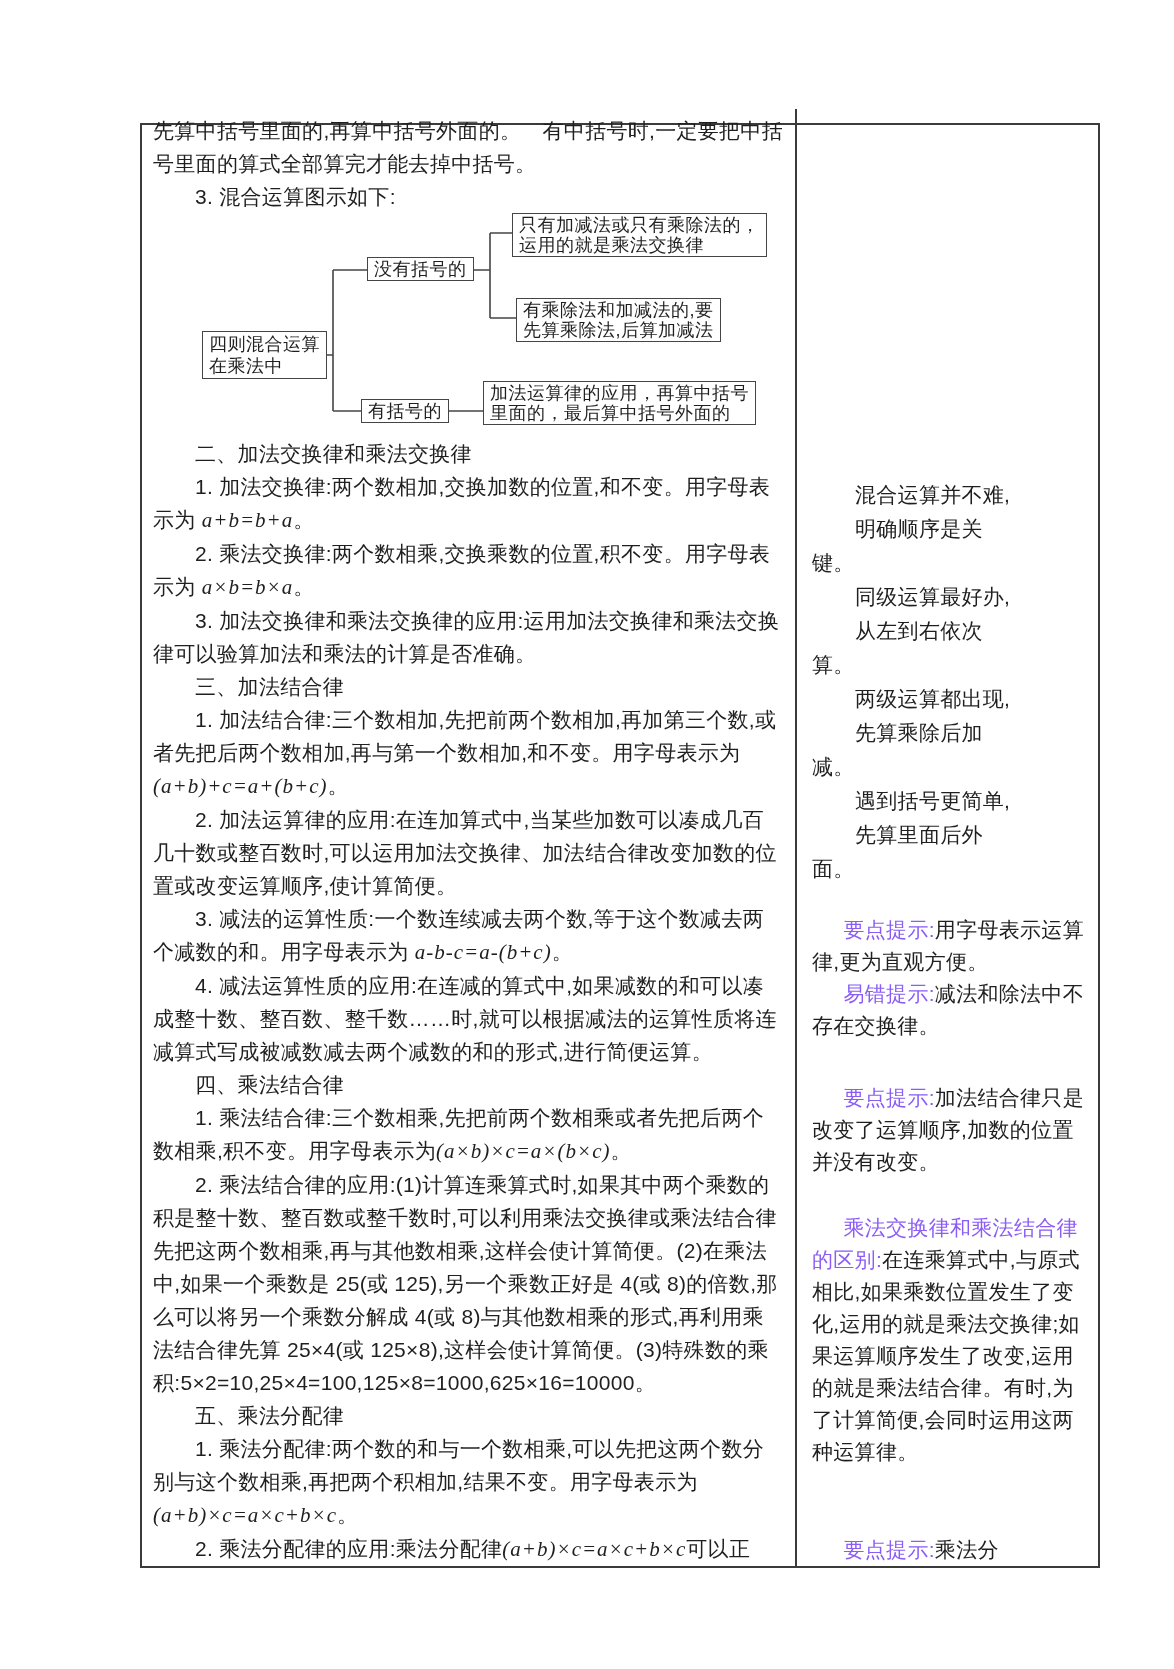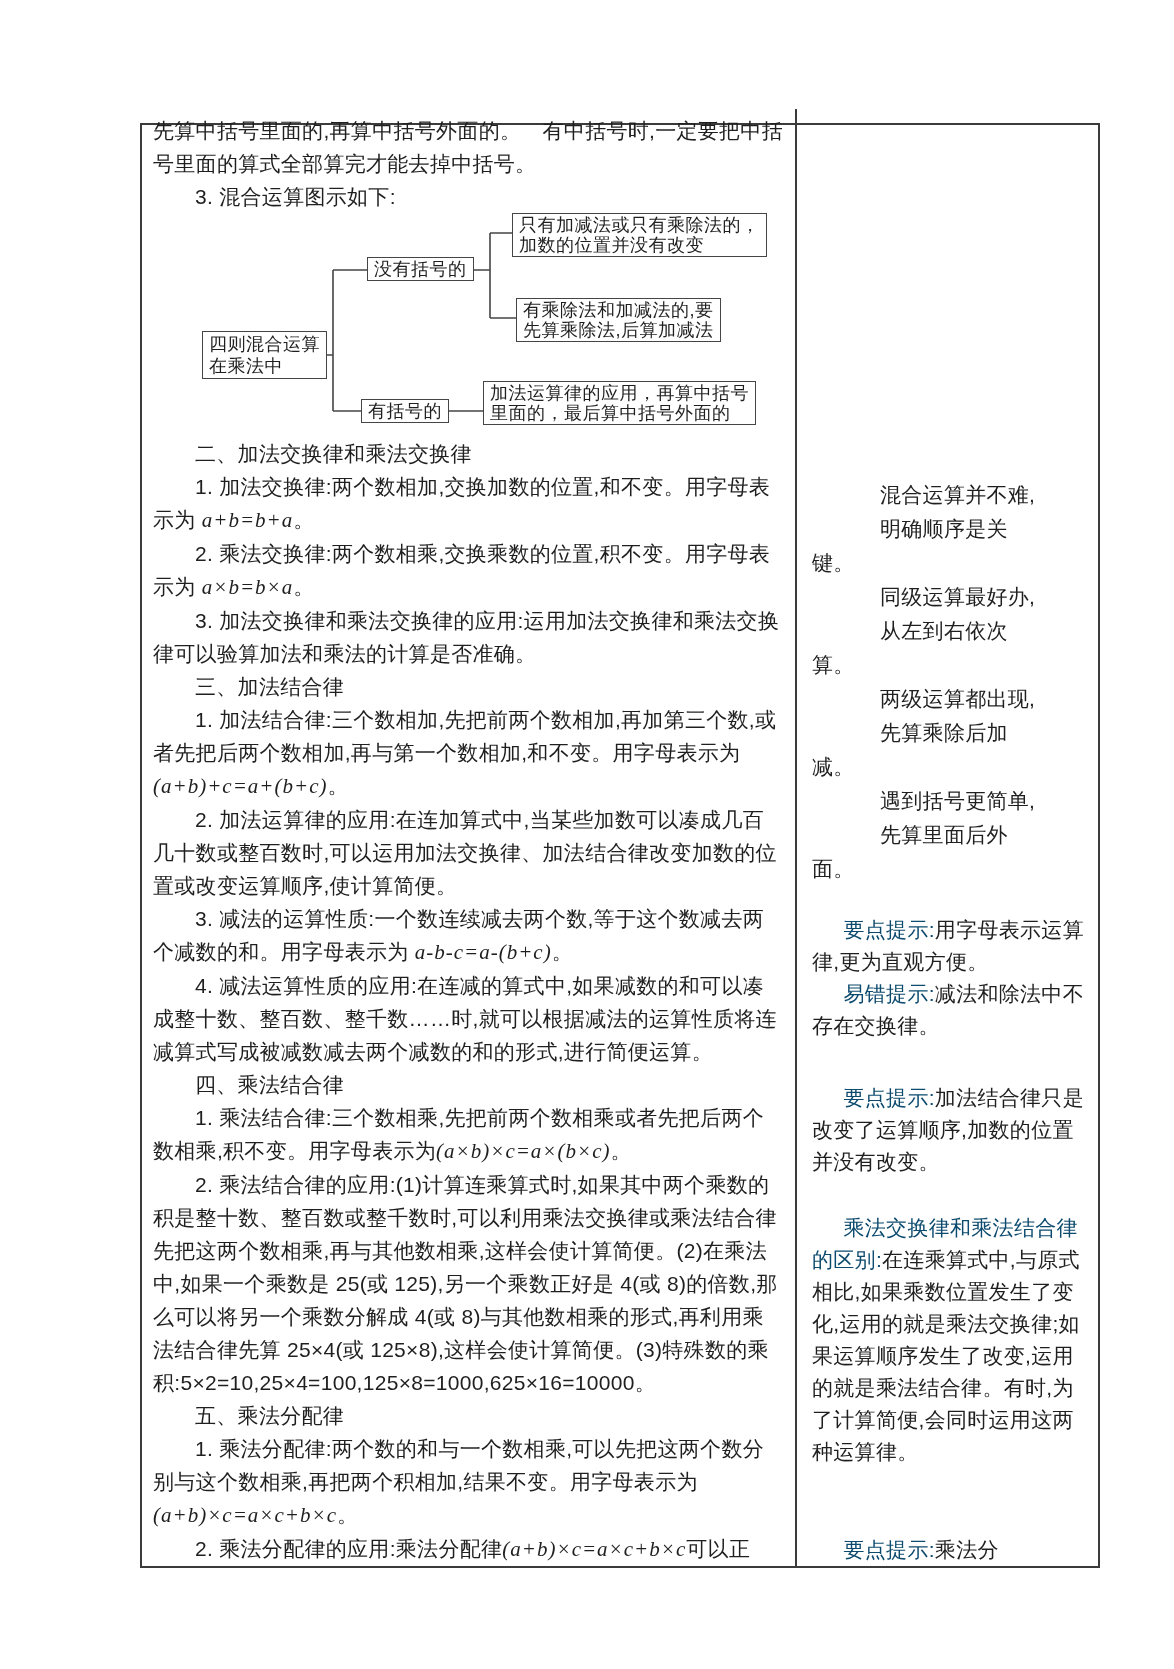--- a/index.html
+++ b/index.html
@@ -33,26 +33,26 @@
   .dg-svg { position:absolute; left:0; top:0; pointer-events:none; }
   .dg-box {
     position:absolute; box-sizing:border-box; border:1.5px solid #454545;
     background:#fff; padding:1px 6px; font-size:18px; line-height:20px;
     letter-spacing:0.5px; white-space:nowrap;
   }
   .dg-box .dgline { white-space:nowrap; }
   .dg-root { line-height:22px; }
   
   .poem-line { font-size:21px; line-height:34px; letter-spacing:0.3px; }
-  .poem-ind { margin-left:68px; }
+  .poem-ind { margin-left:43px; }
   .note {
     margin:0; font-size:21px; line-height:32px; letter-spacing:0.3px;
     text-indent:1.5em; word-break:normal;
   }
-  .note-label { color:#0c4a6e; }
+  .note-label { color:#8b5cf6; }
 </style>
 </head>
 <body>
 
 <div class="page">
   <div class="panel">
 
     <div class="col-main">
       <div>
           <p class="para">先算中括号里面的,再算中括号外面的。　有中括号时,一定要把中括号里面的算式全部算完才能去掉中括号。</p>
@@ -74,21 +74,21 @@
         <div class="dg-box" style="left:214px; top:44px;">
           <div class="dgline">没有括号的</div>
         </div>
 
         <div class="dg-box" style="left:208px; top:186px;">
           <div class="dgline">有括号的</div>
         </div>
 
         <div class="dg-box" style="left:359px; top:0px;">
           <div class="dgline">只有加减法或只有乘除法的，</div>
-          <div class="dgline">加数的位置并没有改变</div>
+          <div class="dgline">运用的就是乘法交换律</div>
         </div>
 
         <div class="dg-box" style="left:363px; top:85px;">
           <div class="dgline">有乘除法和加减法的,要</div>
           <div class="dgline">先算乘除法,后算加减法</div>
         </div>
 
         <div class="dg-box" style="left:330px; top:168px;">
           <div class="dgline">加法运算律的应用，再算中括号</div>
           <div class="dgline">里面的，最后算中括号外面的</div>

